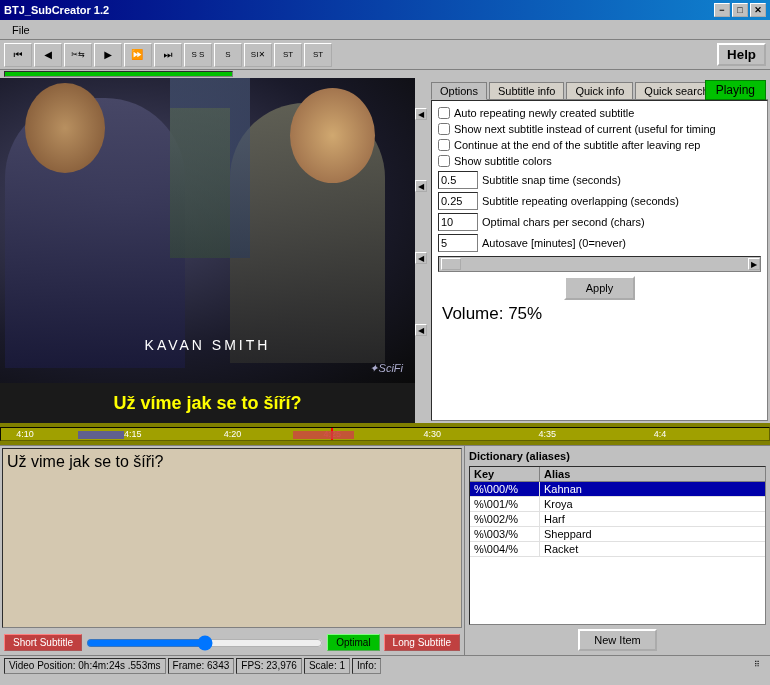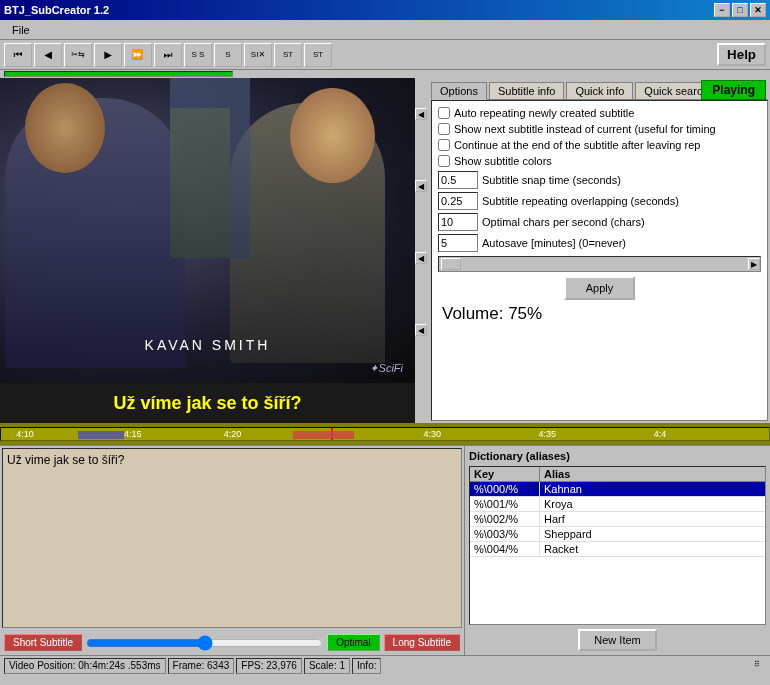--- a/index.html
+++ b/index.html
@@ -164,21 +164,21 @@
       position: relative;
       display: flex;
       flex-direction: column;
     }
     .playing-badge {
       position: absolute;
       top: 2px;
       right: 4px;
       background: #00c000;
       color: black;
-      font-weight: bold;
+      font-weight: normal;
       padding: 2px 10px;
       font-size: 12px;
       border: 1px solid #008000;
     }
     
     .tabs {
       display: flex;
       margin-top: 2px;
       border-bottom: 1px solid #808080;
     }
@@ -284,21 +284,21 @@
       width: 465px;
       border-right: 1px solid #808080;
       display: flex;
       flex-direction: column;
       padding: 2px;
     }
     .subtitle-textarea {
       flex: 1;
       background: #d4c8b0;
       border: 1px inset #808080;
-      font-size: 12px;
+      font-size: 16px;
       padding: 4px;
       resize: none;
       font-family: Arial, sans-serif;
     }
     .subtitle-controls {
       display: flex;
       align-items: center;
       gap: 4px;
       margin-top: 4px;
       padding: 2px;

